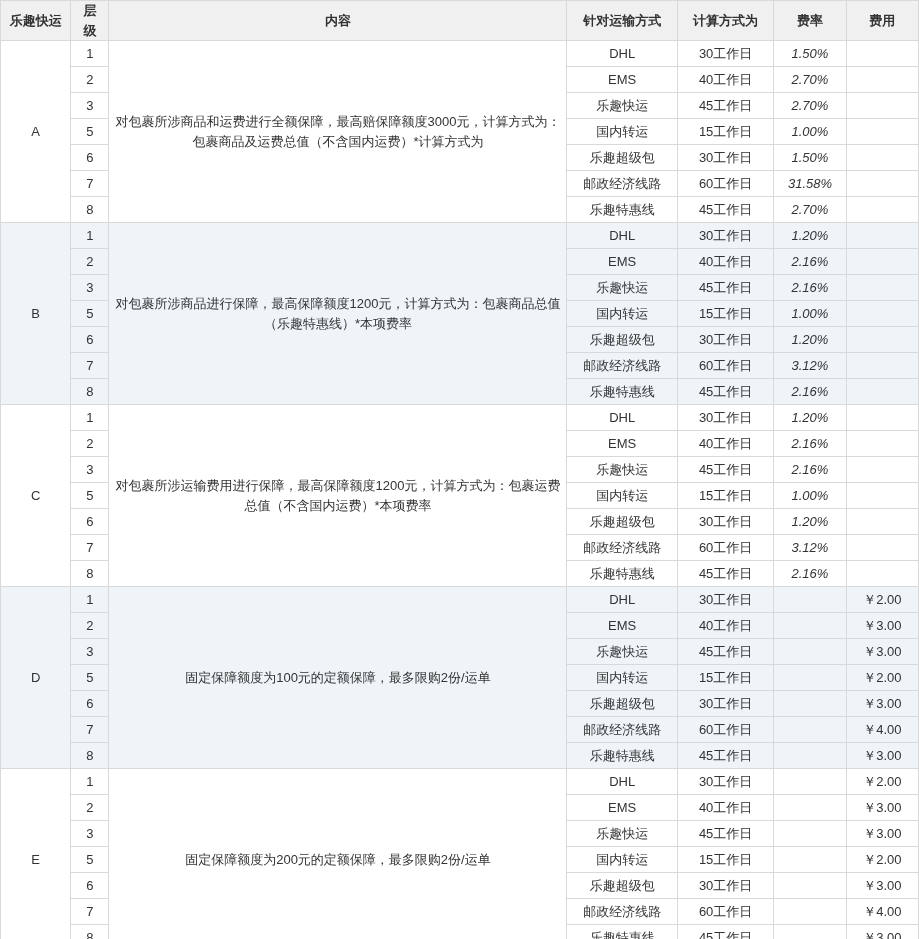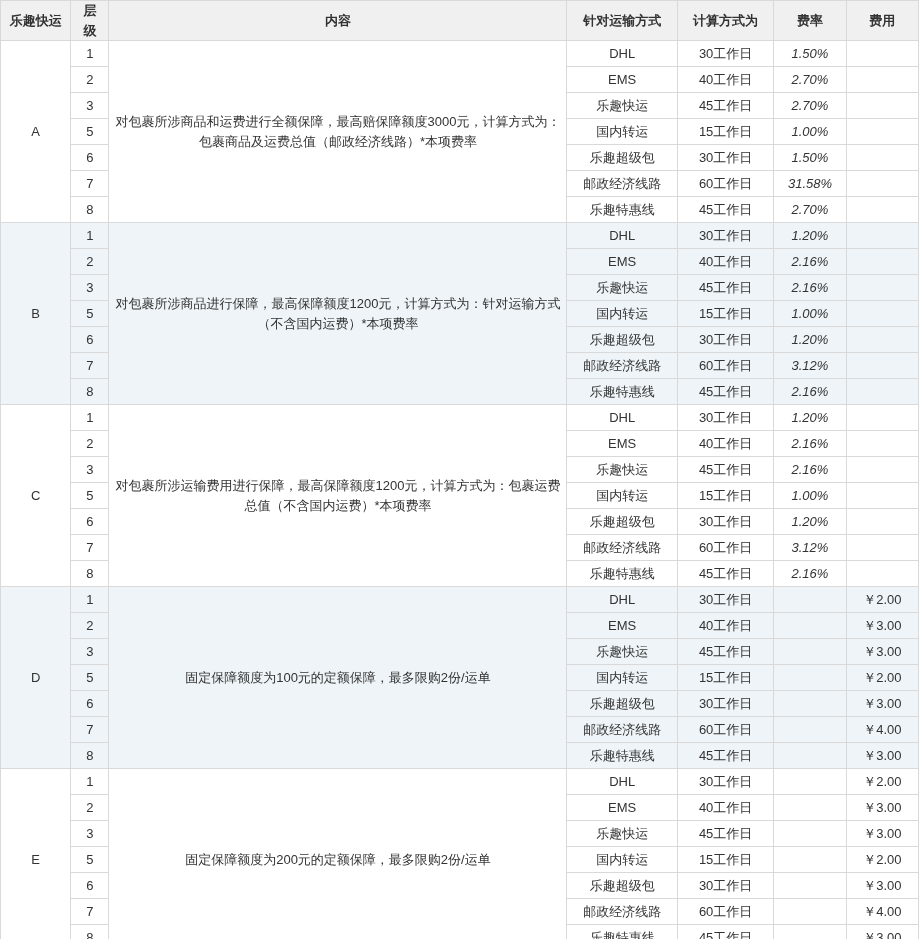--- a/index.html
+++ b/index.html
@@ -105,21 +105,21 @@
         <th>针对运输方式</th>
         <th>计算方式为</th>
         <th>费率</th>
         <th>费用</th>
       </tr>
     </thead>
     <tbody id="table-body">
         <tr>
           <td rowspan="7"><span class="group-letter">A</span></td>
           <td>1</td>
-          <td class="content-cell" rowspan="7">对包裹所涉商品和运费进行全额保障，最高赔保障额度3000元，计算方式为：包裹商品及运费总值（邮政经济线路）*本项费率</td>
+          <td class="content-cell" rowspan="7">对包裹所涉商品和运费进行全额保障，最高赔保障额度3000元，计算方式为：包裹商品及运费总值（不含国内运费）*计算方式为</td>
           <td class="ship-cell">DHL</td>
           <td class="period-cell">30工作日</td>
           <td class="rate-cell">1.50%</td>
           <td class="fee-cell"></td>
         </tr>
         <tr>
           <td>2</td>
           <td class="ship-cell">EMS</td>
           <td class="period-cell">40工作日</td>
           <td class="rate-cell">2.70%</td>
@@ -156,21 +156,21 @@
         <tr>
           <td>8</td>
           <td class="ship-cell">乐趣特惠线</td>
           <td class="period-cell">45工作日</td>
           <td class="rate-cell">2.70%</td>
           <td class="fee-cell"></td>
         </tr>
         <tr class="shaded">
           <td rowspan="7"><span class="group-letter">B</span></td>
           <td>1</td>
-          <td class="content-cell" rowspan="7">对包裹所涉商品进行保障，最高保障额度1200元，计算方式为：针对运输方式（不含国内运费）*本项费率</td>
+          <td class="content-cell" rowspan="7">对包裹所涉商品进行保障，最高保障额度1200元，计算方式为：包裹商品总值（乐趣特惠线）*本项费率</td>
           <td class="ship-cell">DHL</td>
           <td class="period-cell">30工作日</td>
           <td class="rate-cell">1.20%</td>
           <td class="fee-cell"></td>
         </tr>
         <tr class="shaded">
           <td>2</td>
           <td class="ship-cell">EMS</td>
           <td class="period-cell">40工作日</td>
           <td class="rate-cell">2.16%</td>

